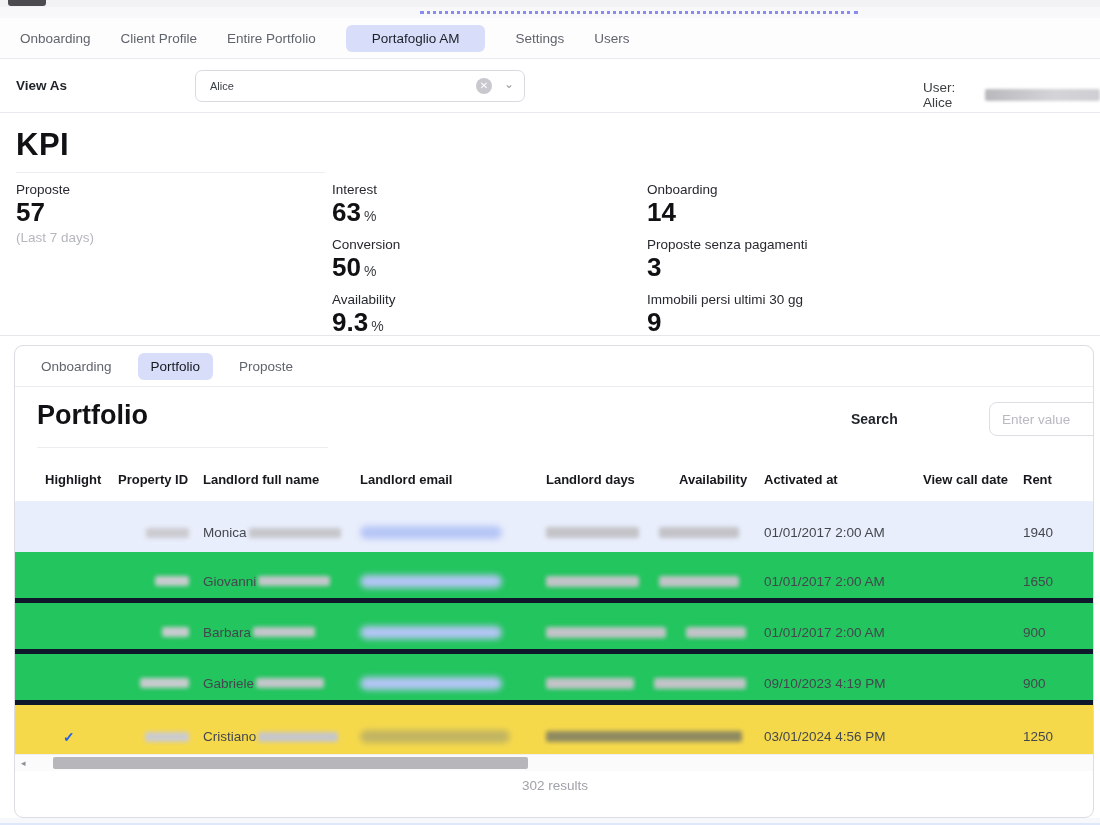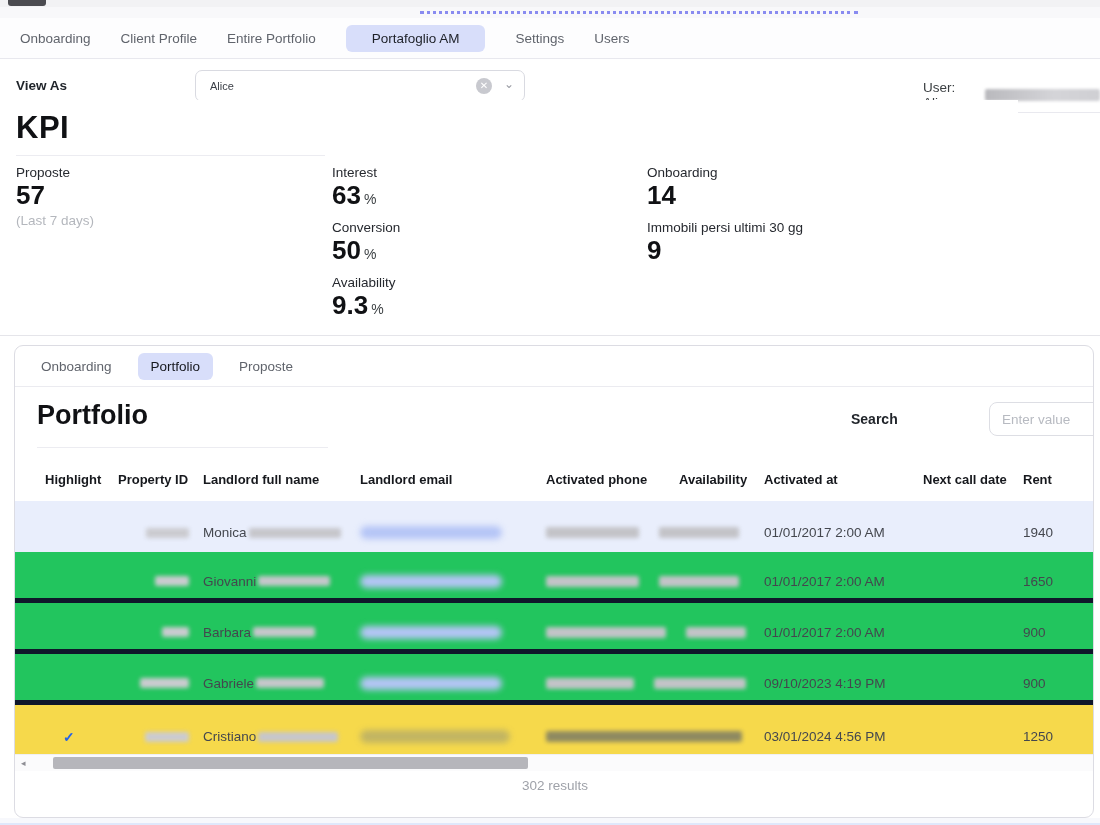--- a/index.html
+++ b/index.html
@@ -20,21 +20,21 @@
   .viewas-row { position:absolute; left:0; top:59px; width:1100px; height:54px; background:#ffffff; border-bottom:1px solid #e9e9ef; }
   .viewas-label { position:absolute; left:16px; top:19px; font-size:13.5px; font-weight:700; color:#1f2329; }
   .viewas-select { position:absolute; left:195px; top:11px; width:330px; height:32px; border:1px solid #d9dae1; border-radius:7px; background:#fff; display:flex; align-items:center; padding:0 10px 0 14px; }
   .viewas-select .value { font-size:11px; color:#3a3e46; flex:1; }
   .clear-icon { width:16px; height:16px; border-radius:50%; background:#c8c9cf; color:#ffffff; font-size:10px; line-height:16px; text-align:center; margin-right:12px; cursor:pointer; }
   .chevron-icon { color:#9a9ca4; font-size:12px; cursor:pointer; transform:translateY(-2px); }
   .user-line { position:absolute; left:905px; top:21px; font-size:13.5px; color:#3c4043; display:flex; align-items:center;margin-left:18px; }
   .user-blur { display:inline-block; width:125px; height:12px; margin-left:2px; background:linear-gradient(90deg,#b9b9bd,#d4d4d8 60%,#cfcfd3); filter:blur(1.5px); border-radius:2px; }
 
   
-  .kpi-section { position:absolute; left:0; top:100px; width:1018px; height:222px; background:#fff; }
+  .kpi-section { position:absolute; left:0; top:117px; width:1018px; height:222px; background:#fff; }
   .kpi-title { position:absolute; left:16px; top:10px; font-size:31px; font-weight:800; letter-spacing:.5px; color:#101114; }
   .kpi-divider { position:absolute; left:16px; top:55px; width:309px; height:1px; background:#ececf1; }
   .kpi-col { position:absolute; top:65px; }
   .kpi-col.c1 { left:16px; } .kpi-col.c2 { left:332px; } .kpi-col.c3 { left:647px; }
   .kpi-item { margin-bottom:9px; }
   .kpi-label { font-size:13.5px; color:#26292f; margin-bottom:1px; }
   .kpi-value { font-size:26px; font-weight:700; color:#101114; line-height:1.15; }
   .kpi-unit { font-size:14px; font-weight:400; color:#3c4043; margin-left:3px; }
   .kpi-note { font-size:13.5px; color:#b4b7bd; margin-top:2px; }
   .section-divider { position:absolute; left:0; top:335px; width:1100px; height:1px; background:#e5e5ea; }
@@ -138,20 +138,24 @@
       <div class="kpi-value"><span>9.3</span><span class="kpi-unit">%</span></div>
     </div>
   </div>
 
   <div class="kpi-col c3">
     <div class="kpi-item">
       <div class="kpi-label">Onboarding</div>
       <div class="kpi-value">14</div>
     </div>
     <div class="kpi-item">
+      <div class="kpi-label">Proposte senza pagamenti</div>
+      <div class="kpi-value">3</div>
+    </div>
+    <div class="kpi-item">
       <div class="kpi-label">Immobili persi ultimi 30 gg</div>
       <div class="kpi-value">9</div>
     </div>
   </div>
 </section>
 
 <div class="section-divider"></div>
 
 <section class="card">
   <div class="card-tabs">
@@ -165,24 +169,24 @@
     <div class="search-label">Search</div>
     <input class="search-input" placeholder="Enter value" style="">
   </div>
   <div class="card-title-divider"></div>
 
   <div class="tgrid thead">
     <div class="th">Highlight</div>
     <div class="th">Property ID</div>
     <div class="th">Landlord full name</div>
     <div class="th">Landlord email</div>
-    <div class="th">Activated phone</div>
+    <div class="th">Landlord days</div>
     <div class="th">Availability</div>
     <div class="th">Activated at</div>
-    <div class="th">Next call date</div>
+    <div class="th">View call date</div>
     <div class="th">Rent</div>
   </div>
 
   <div class="tgrid trow bg-blue">
     <div class="td"></div>
     <div class="td cell-id">
         <span class="blur-id" style="width:43px"></span>
       </div>
     <div class="td cell-name">
         <span>Monica</span>

